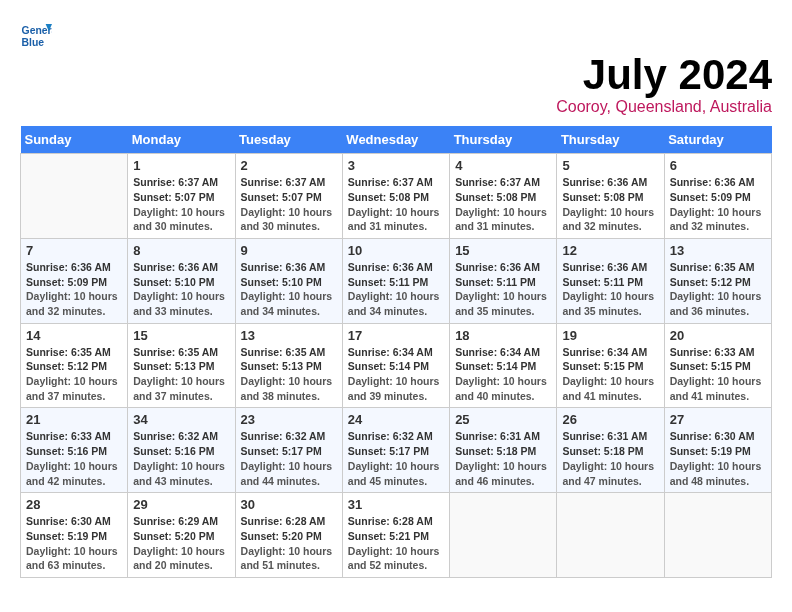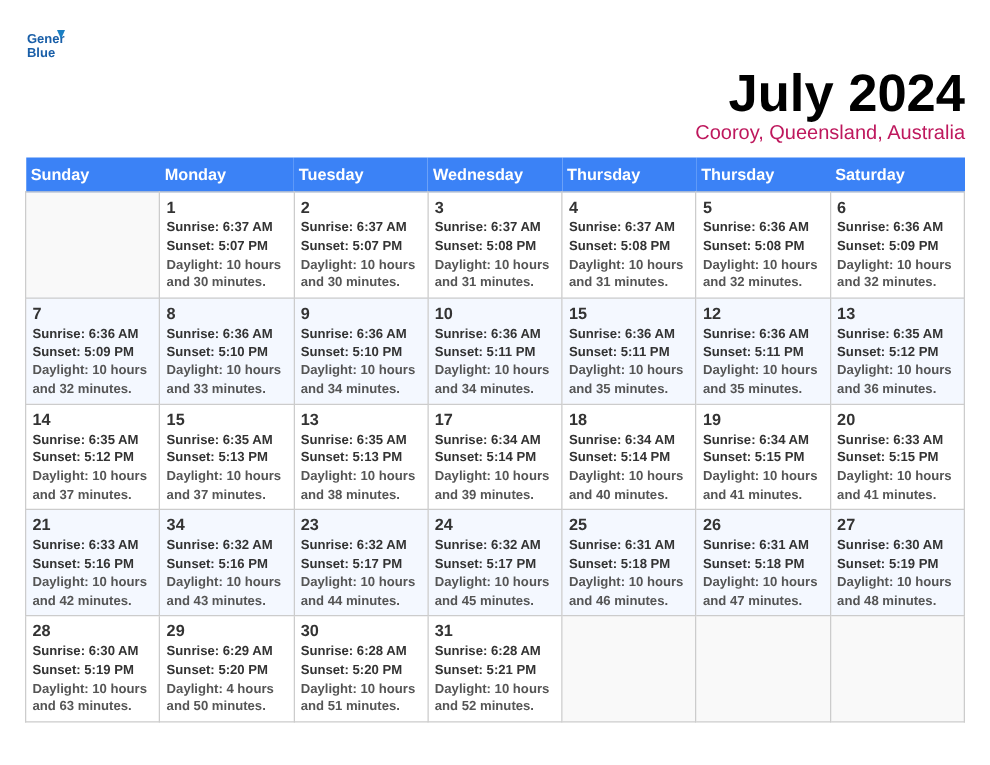--- a/index.html
+++ b/index.html
@@ -236,21 +236,21 @@
           <div class="day-info">Sunrise: 6:30 AM<br>Sunset: 5:19 PM<br><span class="daylight-label">Daylight: 10 hours and 48 minutes.</span></div>
         </td>
       </tr>
       <tr>
         <td>
           <span class="day-num">28</span>
           <div class="day-info">Sunrise: 6:30 AM<br>Sunset: 5:19 PM<br><span class="daylight-label">Daylight: 10 hours and 63 minutes.</span></div>
         </td>
         <td>
           <span class="day-num">29</span>
-          <div class="day-info">Sunrise: 6:29 AM<br>Sunset: 5:20 PM<br><span class="daylight-label">Daylight: 4 hours and 50 minutes.</span></div>
+          <div class="day-info">Sunrise: 6:29 AM<br>Sunset: 5:20 PM<br><span class="daylight-label">Daylight: 10 hours and 20 minutes.</span></div>
         </td>
         <td>
           <span class="day-num">30</span>
           <div class="day-info">Sunrise: 6:28 AM<br>Sunset: 5:20 PM<br><span class="daylight-label">Daylight: 10 hours and 51 minutes.</span></div>
         </td>
         <td>
           <span class="day-num">31</span>
           <div class="day-info">Sunrise: 6:28 AM<br>Sunset: 5:21 PM<br><span class="daylight-label">Daylight: 10 hours and 52 minutes.</span></div>
         </td>
         <td class="empty"></td>

